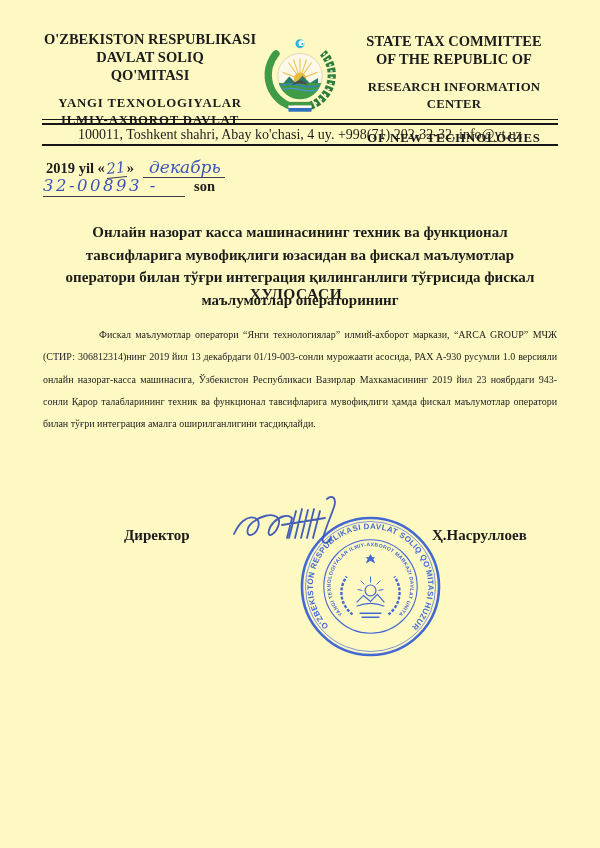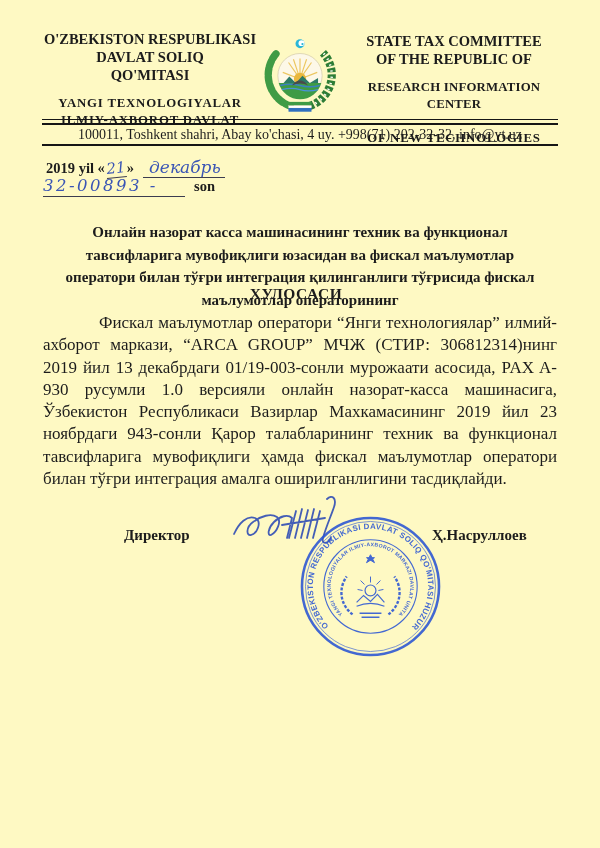--- a/index.html
+++ b/index.html
@@ -27,21 +27,21 @@
              font-size:17px;font-weight:normal;padding:0 4px 0 6px;}
   .num-line{position:absolute;left:43px;top:176px;font-size:14.5px;white-space:nowrap;}
   .num-box{display:inline-block;min-width:142px;border-bottom:1.6px solid #3c3c50;
            font-size:16.5px;letter-spacing:2.5px;padding-bottom:1px;}
   .son-label{font-weight:bold;margin-left:9px;font-size:14.5px;color:#1c1c1c;}
   
   .doc-title{position:absolute;left:55px;right:55px;top:221px;text-align:center;
              font-size:15px;font-weight:bold;line-height:22.5px;}
   .doc-heading{position:absolute;left:0;right:8px;top:285px;text-align:center;
                font-size:15.5px;font-weight:bold;letter-spacing:0.5px;}
-  .doc-body{position:absolute;left:43px;width:514px;top:312px;font-size:17px;line-height:22.3px;
+  .doc-body{position:absolute;left:43px;width:514px;top:324px;font-size:10px;line-height:22.3px;
             text-align:justify;text-indent:56px;}
   
   .sig-role{position:absolute;left:124px;top:527px;font-size:15px;font-weight:bold;}
   .sig-name{position:absolute;left:432px;top:527px;font-size:15px;font-weight:bold;}
   .sig-svg{position:absolute;left:230px;top:490px;width:142px;height:64px;}
   .stamp-svg{position:absolute;left:299px;top:515px;width:143px;height:143px;opacity:0.88;}
 </style>
 </head>
 <body>
 

